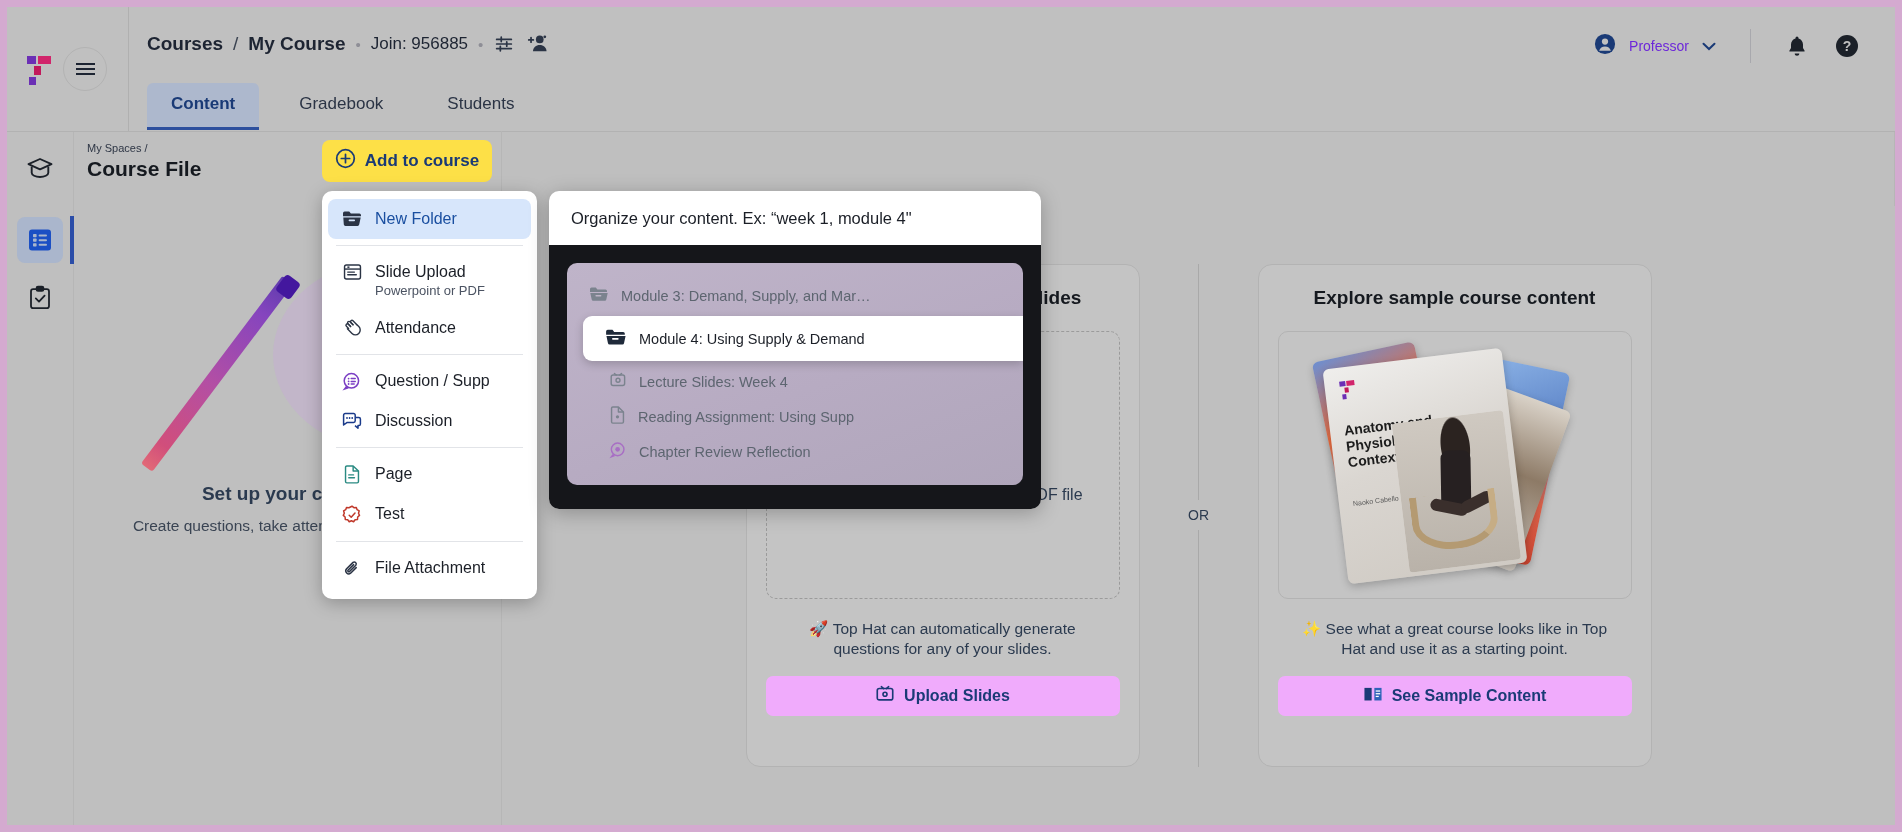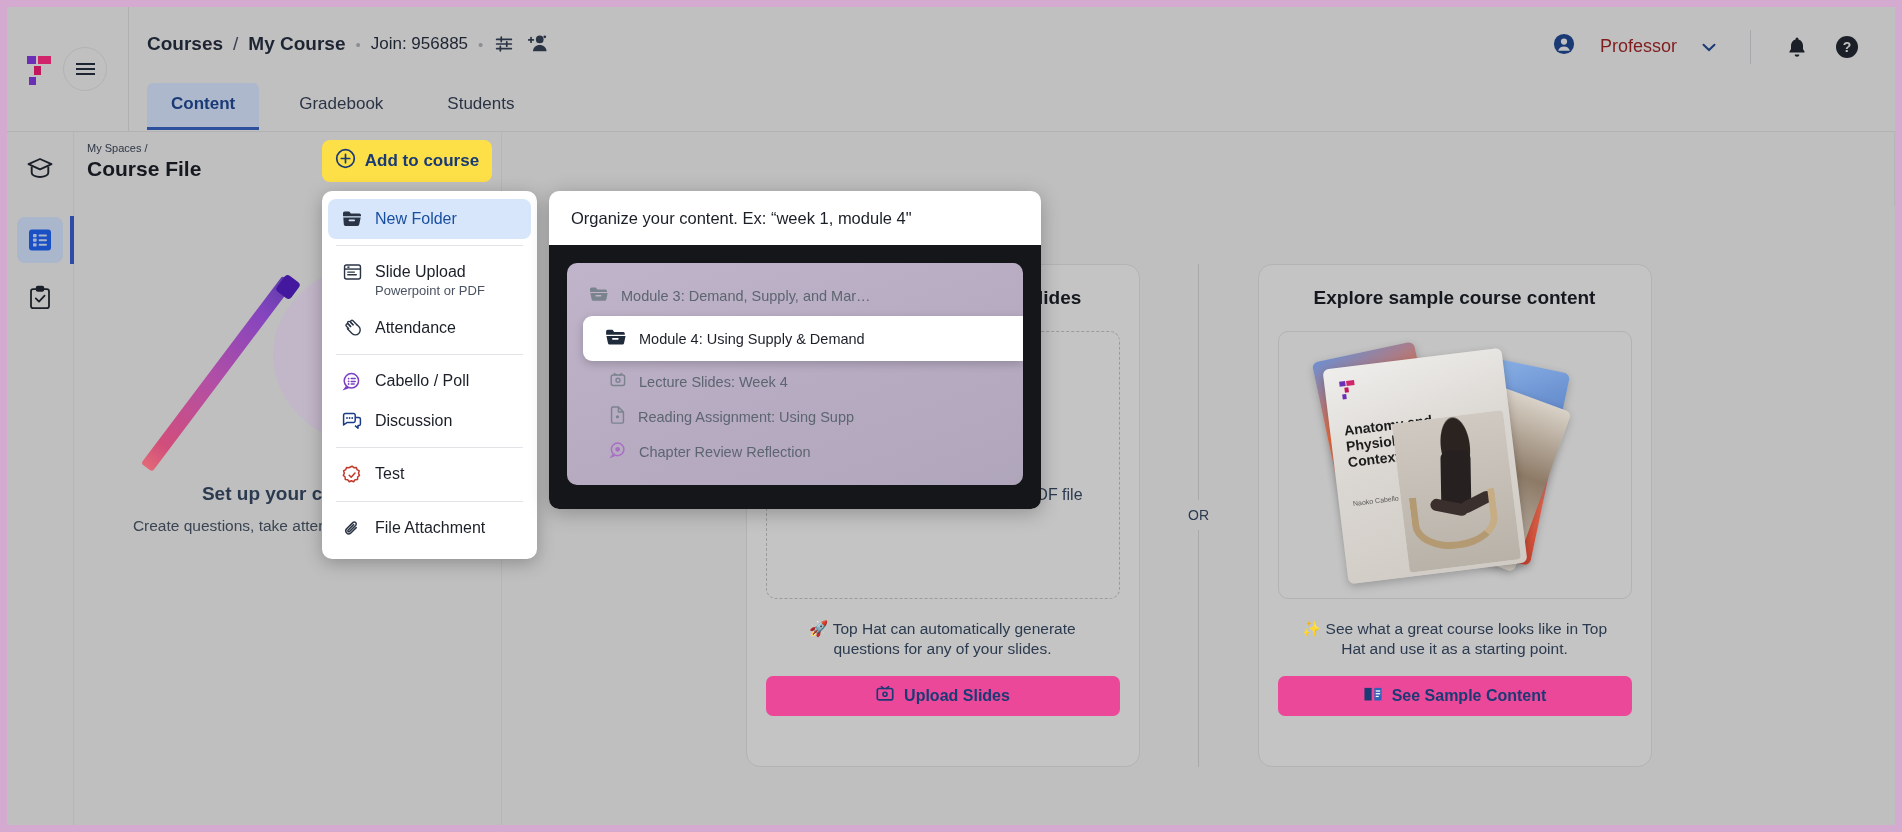--- a/index.html
+++ b/index.html
@@ -63,23 +63,23 @@
   .tab.active {
     background: #adb8cd; color: #1a3a76; font-weight: 700;
     border-bottom: 3px solid #2c4f9e;
   }
 
   .header-right {
     position: absolute; right: 22px; top: 20px;
     display: flex; align-items: center; gap: 0;
   }
   .user-chip {
-    display: flex; align-items: center; gap: 25px;
+    display: flex; align-items: center; gap: 13px;
     padding: 6px 12px; cursor: pointer;
-    font-size: 18px; color: #7f1d1d; font-weight: 400;
+    font-size: 14px; color: #6d28d9; font-weight: 400;
   }
   .hdr-divider {
     width: 1px; height: 34px; background: #a8a8ad; margin: 0 22px;
   }
   .bell, .help { cursor: pointer; padding: 0 14px; display:flex; align-items:center; }
 
   
   .subbar {
     position: absolute; left: 0; top: 124px; width: 100%; height: 74px;
     border-top: 1px solid #b2b2b2;
@@ -167,21 +167,21 @@
     gap: 12px; cursor: pointer;
   }
   .file-icons { display: flex; align-items: flex-end; gap: 4px; }
   .dz-text { font-size: 16px; color: #2b3a4f; }
   .card-note {
     font-size: 15.5px; color: #2b3a4f; text-align: center;
     line-height: 1.35; margin-top: 20px; padding: 0 10px;
   }
   .card-btn {
     margin-top: 16px; width: 354px; height: 40px;
-    background: #ec4899; border: none; border-radius: 7px;
+    background: #f0abfc; border: none; border-radius: 7px;
     display: flex; align-items: center; justify-content: center; gap: 9px;
     font-size: 16px; font-weight: 700; color: #1a3a76; cursor: pointer;
     font-family: "Liberation Sans", sans-serif;
   }
   .or-col {
     display: flex; flex-direction: column; align-items: center;
     height: 503px; justify-content: center; width: 118px;
   }
   .or-line { width: 1px; background: #a9a9a9; flex: 1; }
   .or-text { font-size: 14px; color: #2b3a4f; padding: 7px 0; }
@@ -562,37 +562,47 @@
       <span class="mi-ic">
         <svg width="20" height="19" viewBox="0 0 20 19" fill="none" stroke="#7b3fc4" stroke-width="1.5">
           <circle cx="9.4" cy="8.8" r="7.2"></circle>
           <path d="M4.6 14.4 2.6 17l3.6-1.3" fill="#7b3fc4"></path>
           <circle cx="6.6" cy="6.6" r=".9" fill="#7b3fc4" stroke="none"></circle>
           <circle cx="6.6" cy="9.4" r=".9" fill="#7b3fc4" stroke="none"></circle>
           <circle cx="6.6" cy="12" r=".9" fill="#7b3fc4" stroke="none"></circle>
           <path d="M9.2 6.6h4M9.2 9.4h4M9.2 12h3" stroke-linecap="round"></path>
         </svg>
       </span>
-      <span><span class="mi-lbl">Cabello / Poll</span></span>
+      <span><span class="mi-lbl">Question / Supp</span></span>
     </div>
 
     <div class="mi">
       <span class="mi-ic">
         <svg width="20" height="18" viewBox="0 0 20 18" fill="none" stroke="#1a3a8a" stroke-width="1.5" stroke-linejoin="round">
           <path d="M1.6 3.2a1.6 1.6 0 0 1 1.6-1.6h8.4a1.6 1.6 0 0 1 1.6 1.6v5.6a1.6 1.6 0 0 1-1.6 1.6H5.2l-3.6 2.6z"></path>
           <path d="M13.6 5.4h3.2a1.6 1.6 0 0 1 1.6 1.6v5a1.6 1.6 0 0 1-1.6 1.6h-.8v2.6l-3-2.6"></path>
           <circle cx="5" cy="6" r=".9" fill="#1a3a8a" stroke="none"></circle>
           <circle cx="7.6" cy="6" r=".9" fill="#1a3a8a" stroke="none"></circle>
           <circle cx="10.2" cy="6" r=".9" fill="#1a3a8a" stroke="none"></circle>
         </svg>
       </span>
       <span><span class="mi-lbl">Discussion</span></span>
     </div>
     <div class="mi-sep"></div>
 
+    <div class="mi">
+      <span class="mi-ic">
+        <svg width="18" height="19" viewBox="0 0 18 20" fill="none" stroke="#2a8a82" stroke-width="1.5" stroke-linejoin="round">
+          <path d="M2.2 2.4A1.4 1.4 0 0 1 3.6 1h6.6l5.6 5.4v11a1.4 1.4 0 0 1-1.4 1.4H3.6a1.4 1.4 0 0 1-1.4-1.4z"></path>
+          <path d="M10.2 1v5.4h5.6"></path>
+          <path d="M5.6 10.4h5M5.6 13.4h6" stroke-linecap="round"></path>
+        </svg>
+      </span>
+      <span><span class="mi-lbl">Page</span></span>
+    </div>
 
     <div class="mi">
       <span class="mi-ic">
         <svg width="20" height="20" viewBox="0 0 20 20" fill="none" stroke="#c0392b" stroke-width="1.5" stroke-linejoin="round">
           <path d="M10 1.2l1.9 1.5 2.4-.3.8 2.3 2.1 1.2-.7 2.3 1 2.2-1.8 1.6-.2 2.4-2.4.4-1.5 1.9-2.2-1-2.2 1-1.5-1.9-2.4-.4-.2-2.4-1.8-1.6 1-2.2-.7-2.3 2.1-1.2.8-2.3 2.4.3z"></path>
           <path d="M7.2 10.2 9.2 12.2l3.8-4.2" stroke-linecap="round"></path>
         </svg>
       </span>
       <span><span class="mi-lbl">Test</span></span>
     </div>

